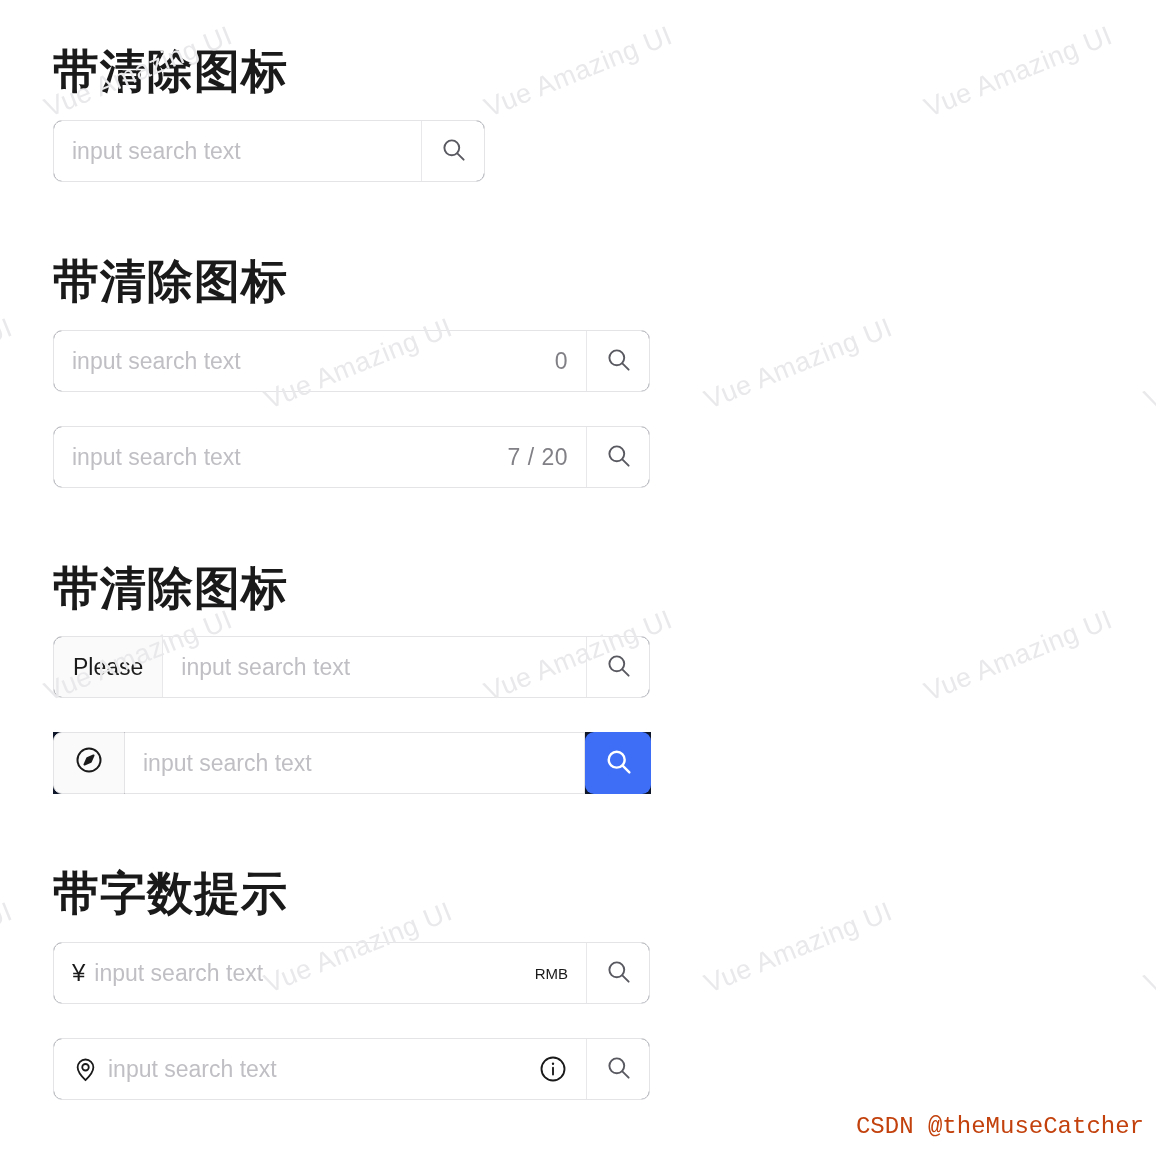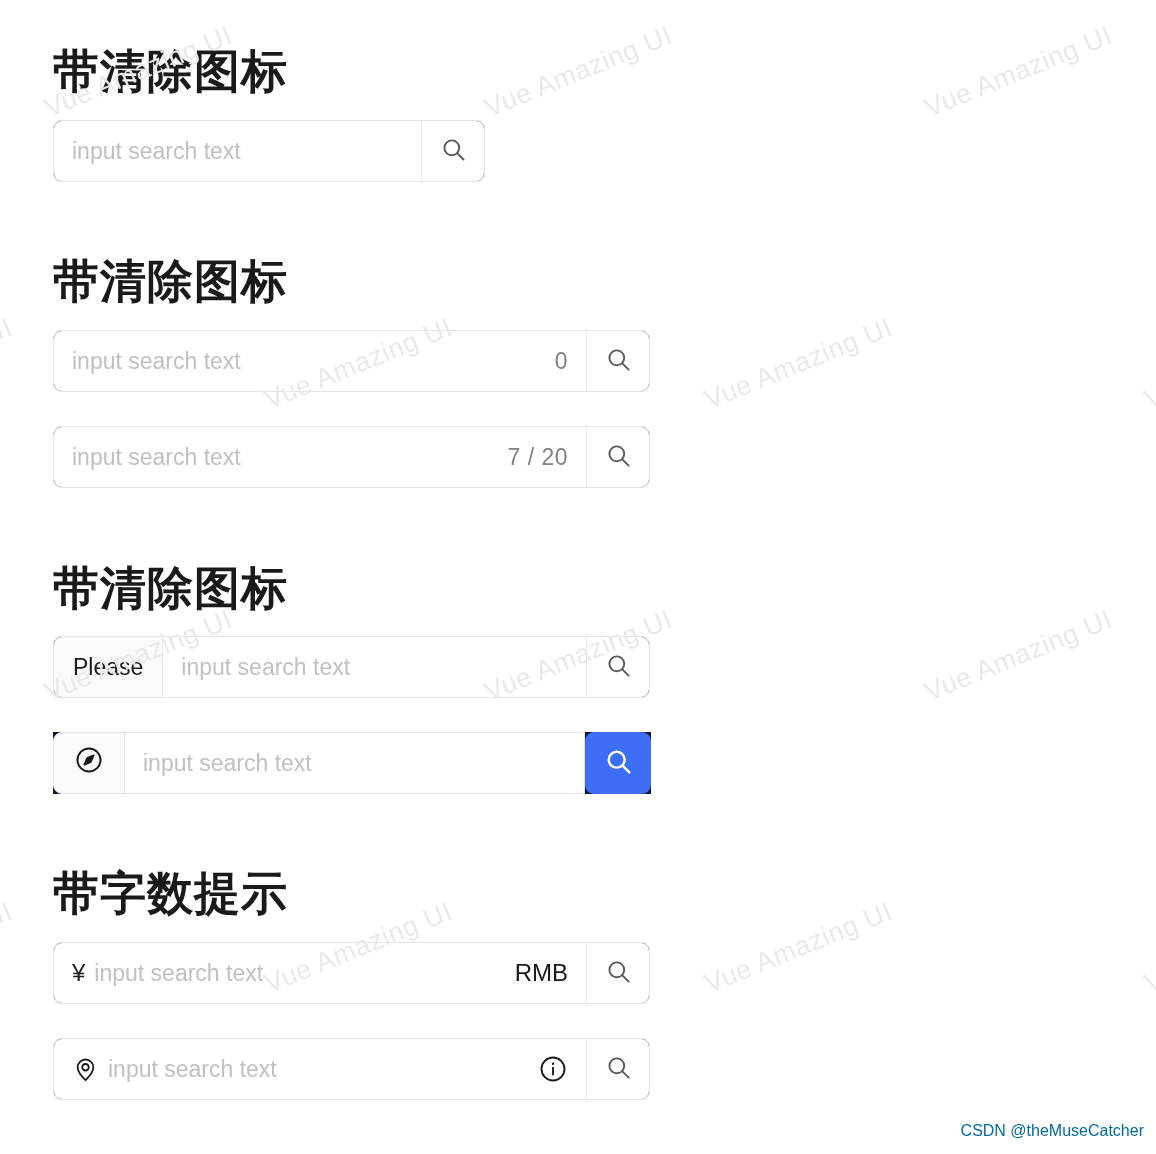--- a/index.html
+++ b/index.html
@@ -106,21 +106,21 @@
     overflow: hidden;
   }
   .count {
     font-size: 23px;
     color: #808086;
     margin-left: 10px;
     flex: 0 0 auto;
     letter-spacing: 0.5px;
   }
   .suffix-text {
-    font-size: 24px;
+    font-size: 15px;
     color: #1a1a1a;
     margin-left: 4px;
     flex: 0 0 auto;
   }
   .suffix-icon {
     display: flex;
     align-items: center;
     margin-left: 10px;
     flex: 0 0 auto;
     color: #1a1a1a;
@@ -155,24 +155,24 @@
     border: 1px solid #e4e4e6;
     border-left: none;
   }
   .split-group .search-btn.primary { margin-left: 0; }
 
   
   #footer-credit {
     position: absolute;
     right: 12px;
     bottom: 14px;
-    font-size: 16px;
-    color: #0369a1;
+    font-size: 24px;
+    color: #c2410c;
     z-index: 8;
-    font-family: Liberation Sans, sans-serif;
+    font-family: Liberation Mono, monospace;
   }
 </style>
 </head>
 <body>
 
 <div id="watermark-layer">
     <span class="wm" style="color: rgb(233, 233, 236); left: 40px; top: 95px;">Vue Amazing UI</span>
     <span class="wm" style="color: rgb(233, 233, 236); left: 480px; top: 95px;">Vue Amazing UI</span>
     <span class="wm" style="color: rgb(233, 233, 236); left: 920px; top: 95px;">Vue Amazing UI</span>
     <span class="wm" style="color: rgb(233, 233, 236); left: -180px; top: 387px;">Vue Amazing UI</span>

